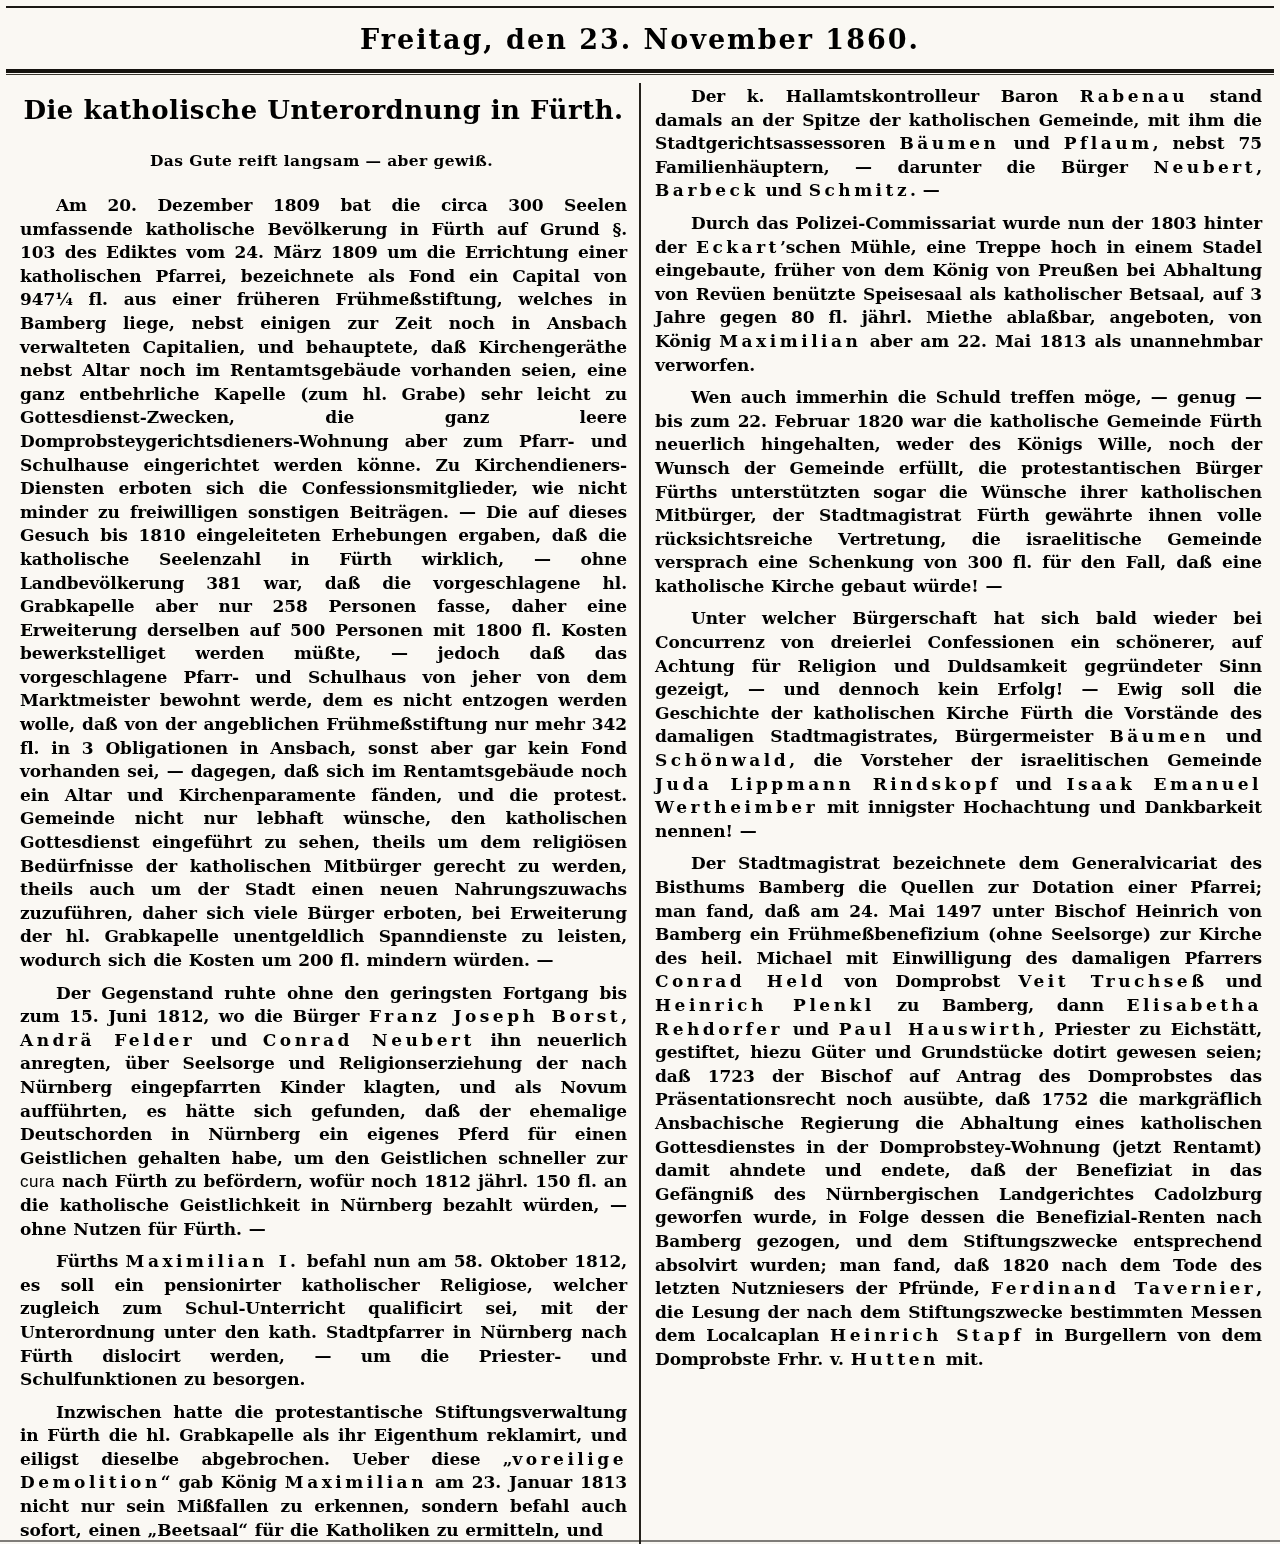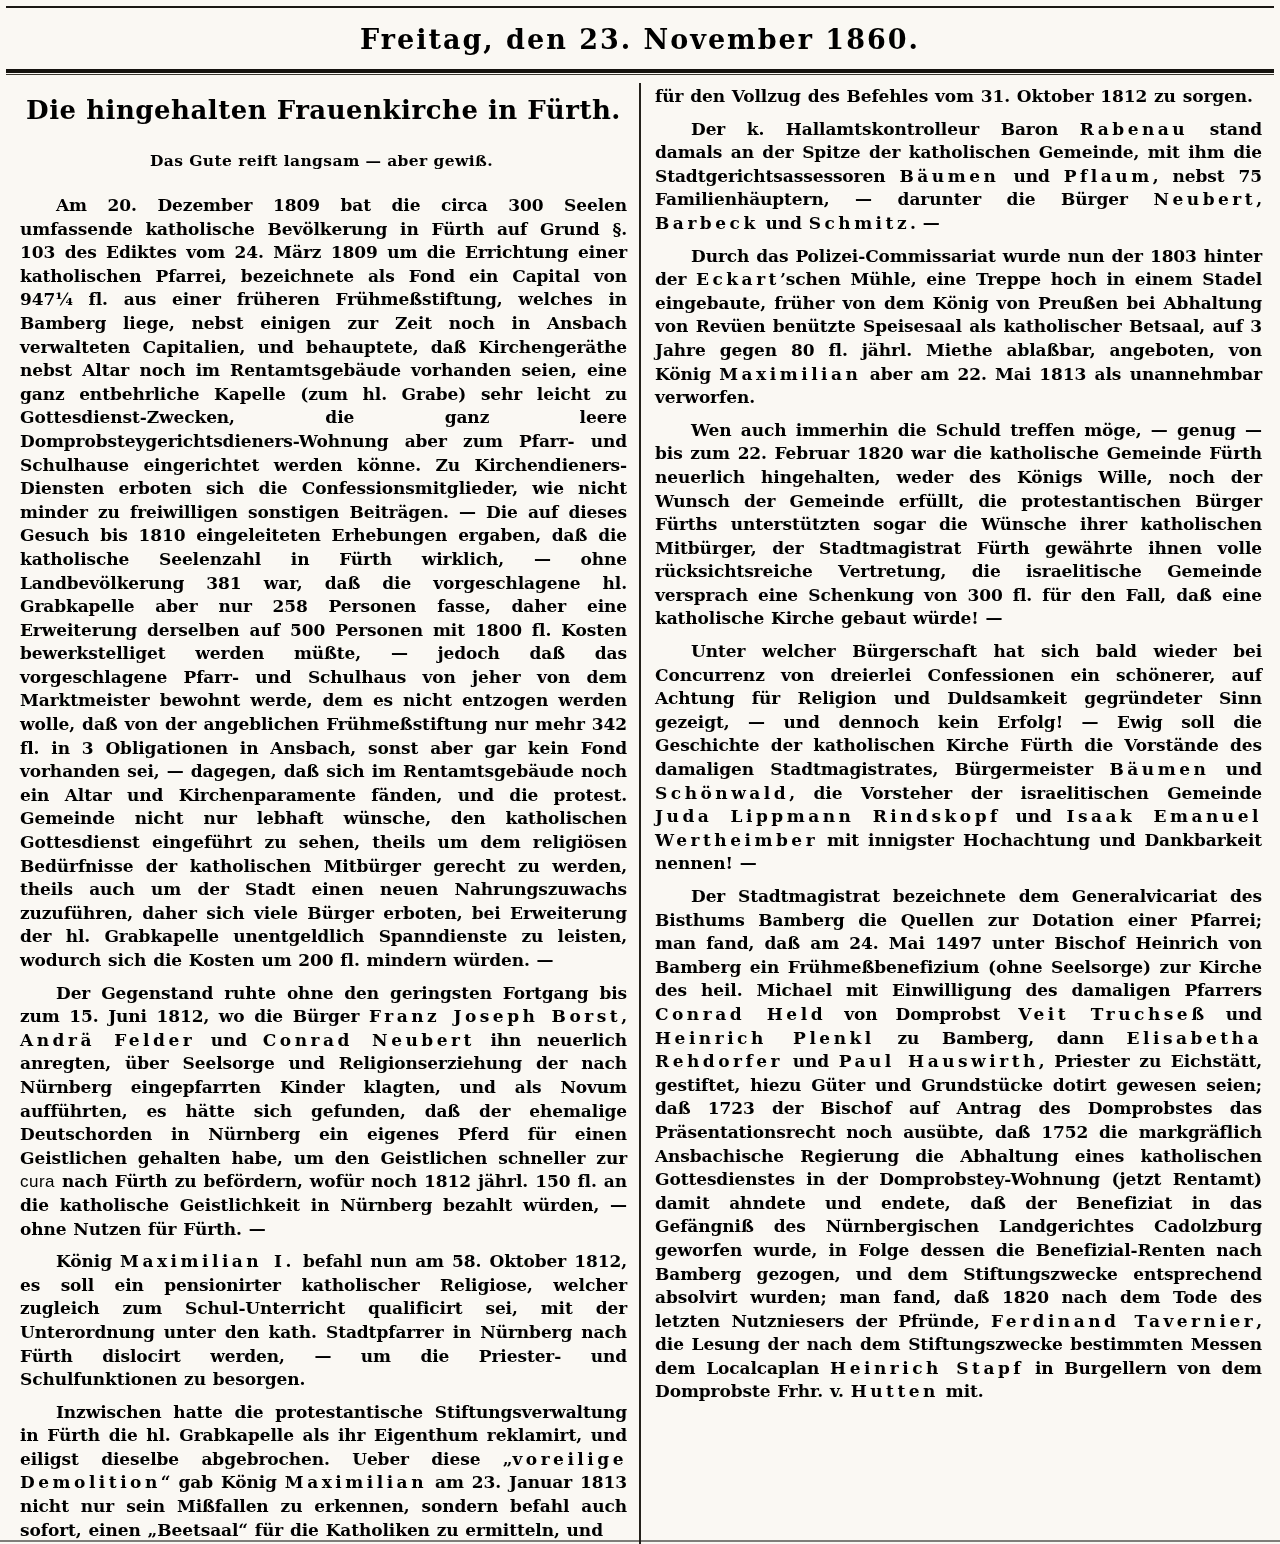--- a/index.html
+++ b/index.html
@@ -106,35 +106,34 @@
 
   <header class="header">
     <div class="rule-top"></div>
     <div class="dateline">Freitag, den 23. November 1860.</div>
     <div class="rule-bottom"></div>
   </header>
 
   <main class="columns">
 
     <section class="col col-left">
-      <h1 class="title">Die hingehalten Frauenkirche in Fürth.</h1>
+      <h1 class="title">Die katholische Unterordnung in Fürth.</h1>
       <div class="motto">Das Gute reift langsam — aber gewiß.</div>
       <div class="paras">
           <p class="para"><span>Am 20. Dezember 1809 bat die circa 300 Seelen umfassende katholische Bevölkerung in Fürth auf Grund §. 103 des Ediktes vom 24. März 1809 um die Errichtung einer katholischen Pfarrei, bezeichnete als Fond ein Capital von 947¼ fl. aus einer früheren Frühmeßstiftung, welches in Bamberg liege, nebst einigen zur Zeit noch in Ansbach verwalteten Capitalien, und behauptete, daß Kirchengeräthe nebst Altar noch im Rentamtsgebäude vorhanden seien, eine ganz entbehrliche Kapelle (zum hl. Grabe) sehr leicht zu Gottesdienst-Zwecken, die ganz leere Domprobsteygerichtsdieners-Wohnung aber zum Pfarr- und Schulhause eingerichtet werden könne. Zu Kirchendieners-Diensten erboten sich die Confessionsmitglieder, wie nicht minder zu freiwilligen sonstigen Beiträgen. — Die auf dieses Gesuch bis 1810 eingeleiteten Erhebungen ergaben, daß die katholische Seelenzahl in Fürth wirklich, — ohne Landbevölkerung 381 war, daß die vorgeschlagene hl. Grabkapelle aber nur 258 Personen fasse, daher eine Erweiterung derselben auf 500 Personen mit 1800 fl. Kosten bewerkstelliget werden müßte, — jedoch daß das vorgeschlagene Pfarr- und Schulhaus von jeher von dem Marktmeister bewohnt werde, dem es nicht entzogen werden wolle, daß von der angeblichen Frühmeßstiftung nur mehr 342 fl. in 3 Obligationen in Ansbach, sonst aber gar kein Fond vorhanden sei, — dagegen, daß sich im Rentamtsgebäude noch ein Altar und Kirchenparamente fänden, und die protest. Gemeinde nicht nur lebhaft wünsche, den katholischen Gottesdienst eingeführt zu sehen, theils um dem religiösen Bedürfnisse der katholischen Mitbürger gerecht zu werden, theils auch um der Stadt einen neuen Nahrungszuwachs zuzuführen, daher sich viele Bürger erboten, bei Erweiterung der hl. Grabkapelle unentgeldlich Spanndienste zu leisten, wodurch sich die Kosten um 200 fl. mindern würden. —</span></p>
           <p class="para"><span>Der Gegenstand ruhte ohne den geringsten Fortgang bis zum 15. Juni 1812, wo die Bürger </span><span class="sperr">Franz Joseph Borst</span><span>, </span><span class="sperr">Andrä Felder</span><span> und </span><span class="sperr">Conrad Neubert</span><span> ihn neuerlich anregten, über Seelsorge und Religionserziehung der nach Nürnberg eingepfarrten Kinder klagten, und als Novum aufführten, es hätte sich gefunden, daß der ehemalige Deutschorden in Nürnberg ein eigenes Pferd für einen Geistlichen gehalten habe, um den Geistlichen schneller zur </span><span class="latin">cura</span><span> nach Fürth zu befördern, wofür noch 1812 jährl. 150 fl. an die katholische Geistlichkeit in Nürnberg bezahlt würden, — ohne Nutzen für Fürth. —</span></p>
-          <p class="para"><span>König </span><span class="sperr">Maximilian I.</span><span> befahl nun am 58. Oktober 1812, es soll ein pensionirter katholischer Religiose, welcher zugleich zum Schul-Unterricht qualificirt sei, mit der Unterordnung unter den kath. Stadtpfarrer in Nürnberg nach Fürth dislocirt werden, — um die Priester- und Schulfunktionen zu besorgen.</span></p>
+          <p class="para"><span>Fürths </span><span class="sperr">Maximilian I.</span><span> befahl nun am 58. Oktober 1812, es soll ein pensionirter katholischer Religiose, welcher zugleich zum Schul-Unterricht qualificirt sei, mit der Unterordnung unter den kath. Stadtpfarrer in Nürnberg nach Fürth dislocirt werden, — um die Priester- und Schulfunktionen zu besorgen.</span></p>
           <p class="para"><span>Inzwischen hatte die protestantische Stiftungsverwaltung in Fürth die hl. Grabkapelle als ihr Eigenthum reklamirt, und eiligst dieselbe abgebrochen. Ueber diese „</span><span class="sperr">voreilige Demolition</span><span>“ gab König </span><span class="sperr">Maximilian</span><span> am 23. Januar 1813 nicht nur sein Mißfallen zu erkennen, sondern befahl auch sofort, einen „Beetsaal“ für die Katholiken zu ermitteln, und</span></p>
         </div>
     </section>
 
     <div class="divider"></div>
 
     <section class="col col-right">
       <div class="paras">
-          <p class="para noindent"><span>für den Vollzug des Befehles vom 31. Oktober 1812 zu sorgen.</span></p>
           <p class="para"><span>Der k. Hallamtskontrolleur Baron </span><span class="sperr">Rabenau</span><span> stand damals an der Spitze der katholischen Gemeinde, mit ihm die Stadtgerichtsassessoren </span><span class="sperr">Bäumen</span><span> und </span><span class="sperr">Pflaum</span><span>, nebst 75 Familienhäuptern, — darunter die Bürger </span><span class="sperr">Neubert</span><span>, </span><span class="sperr">Barbeck</span><span> und </span><span class="sperr">Schmitz</span><span>. —</span></p>
           <p class="para"><span>Durch das Polizei-Commissariat wurde nun der 1803 hinter der </span><span class="sperr">Eckart</span><span>’schen Mühle, eine Treppe hoch in einem Stadel eingebaute, früher von dem König von Preußen bei Abhaltung von Revüen benützte Speisesaal als katholischer Betsaal, auf 3 Jahre gegen 80 fl. jährl. Miethe ablaßbar, angeboten, von König </span><span class="sperr">Maximilian</span><span> aber am 22. Mai 1813 als unannehmbar verworfen.</span></p>
           <p class="para"><span>Wen auch immerhin die Schuld treffen möge, — genug — bis zum 22. Februar 1820 war die katholische Gemeinde Fürth neuerlich hingehalten, weder des Königs Wille, noch der Wunsch der Gemeinde erfüllt, die protestantischen Bürger Fürths unterstützten sogar die Wünsche ihrer katholischen Mitbürger, der Stadtmagistrat Fürth gewährte ihnen volle rücksichtsreiche Vertretung, die israelitische Gemeinde versprach eine Schenkung von 300 fl. für den Fall, daß eine katholische Kirche gebaut würde! —</span></p>
           <p class="para"><span>Unter welcher Bürgerschaft hat sich bald wieder bei Concurrenz von dreierlei Confessionen ein schönerer, auf Achtung für Religion und Duldsamkeit gegründeter Sinn gezeigt, — und dennoch kein Erfolg! — Ewig soll die Geschichte der katholischen Kirche Fürth die Vorstände des damaligen Stadtmagistrates, Bürgermeister </span><span class="sperr">Bäumen</span><span> und </span><span class="sperr">Schönwald</span><span>, die Vorsteher der israelitischen Gemeinde </span><span class="sperr">Juda Lippmann Rindskopf</span><span> und </span><span class="sperr">Isaak Emanuel Wertheimber</span><span> mit innigster Hochachtung und Dankbarkeit nennen! —</span></p>
           <p class="para"><span>Der Stadtmagistrat bezeichnete dem Generalvicariat des Bisthums Bamberg die Quellen zur Dotation einer Pfarrei; man fand, daß am 24. Mai 1497 unter Bischof Heinrich von Bamberg ein Frühmeßbenefizium (ohne Seelsorge) zur Kirche des heil. Michael mit Einwilligung des damaligen Pfarrers </span><span class="sperr">Conrad Held</span><span> von Domprobst </span><span class="sperr">Veit Truchseß</span><span> und </span><span class="sperr">Heinrich Plenkl</span><span> zu Bamberg, dann </span><span class="sperr">Elisabetha Rehdorfer</span><span> und </span><span class="sperr">Paul Hauswirth</span><span>, Priester zu Eichstätt, gestiftet, hiezu Güter und Grundstücke dotirt gewesen seien; daß 1723 der Bischof auf Antrag des Domprobstes das Präsentationsrecht noch ausübte, daß 1752 die markgräflich Ansbachische Regierung die Abhaltung eines katholischen Gottesdienstes in der Domprobstey-Wohnung (jetzt Rentamt) damit ahndete und endete, daß der Benefiziat in das Gefängniß des Nürnbergischen Landgerichtes Cadolzburg geworfen wurde, in Folge dessen die Benefizial-Renten nach Bamberg gezogen, und dem Stiftungszwecke entsprechend absolvirt wurden; man fand, daß 1820 nach dem Tode des letzten Nutzniesers der Pfründe, </span><span class="sperr">Ferdinand Tavernier</span><span>, die Lesung der nach dem Stiftungszwecke bestimmten Messen dem Localcaplan </span><span class="sperr">Heinrich Stapf</span><span> in Burgellern von dem Domprobste Frhr. v. </span><span class="sperr">Hutten</span><span> mit.</span></p>
         </div>
     </section>
 
   </main>
 

